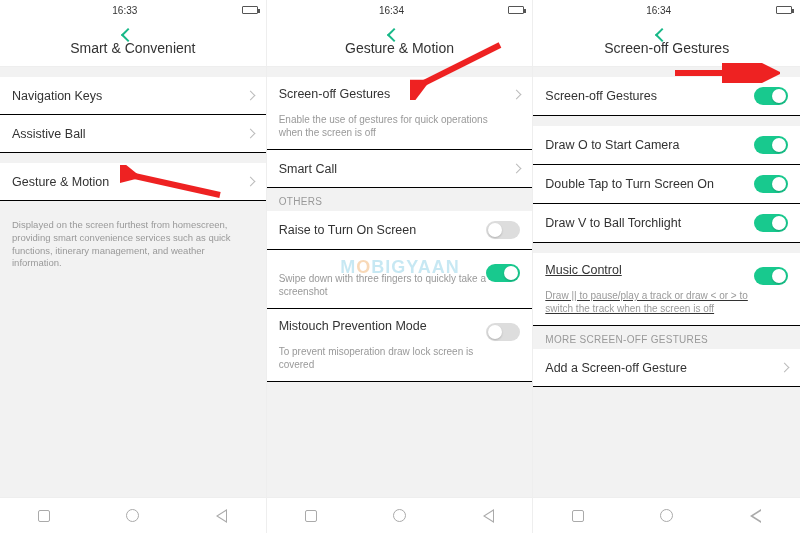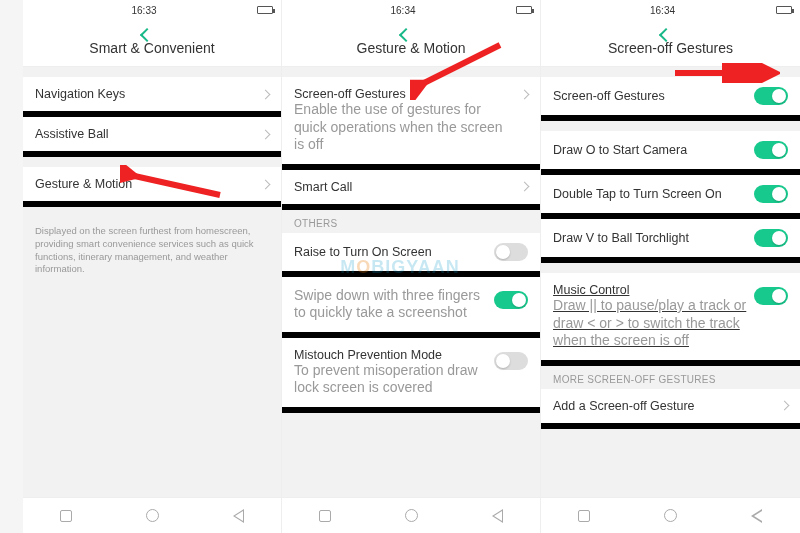--- a/index.html
+++ b/index.html
@@ -1,30 +1,30 @@
 <!DOCTYPE html>
 <html><head>
 <meta charset="utf-8">
 <style>
   * { box-sizing: border-box; margin: 0; padding: 0; font-family: -apple-system, Helvetica, Arial, sans-serif; }
   body { background: #f5f5f5; width: 800px; height: 533px; overflow: hidden; position: relative; }
-  .screens { display: flex; width: 800px; height: 533px; padding-left: 23px; }
+  .screens { display: flex; width: 800px; height: 533px; }
   .screen { width: 266.66px; height: 533px; background: #f2f2f2; display: flex; flex-direction: column; position: relative; border-right: 1px solid #eee; }
   .screen:last-child { border-right: none; }
   .status-bar { height: 20px; display: flex; align-items: center; justify-content: space-between; padding: 0 8px; font-size: 10px; color: #333; background: #fff; }
   .status-left, .status-right { display: flex; align-items: center; gap: 4px; }
   .battery { display:inline-block; width:16px; height:8px; border:1px solid #555; border-radius:1px; position:relative; }
   .battery::after { content:""; position:absolute; right:-3px; top:2px; width:2px; height:4px; background:#555; }
   .header { display:flex; align-items:center; padding: 10px 12px; background:#fff; font-size:14px; font-weight:500; color:#333; border-bottom:1px solid #eee;flex-direction:column; }
   .back-chevron { width:10px; height:10px; border-left:2px solid #18b888; border-bottom:2px solid #18b888; transform:rotate(45deg); margin-right:10px; }
   .section-gap { height:10px; background:#f2f2f2; }
-  .row { background:#fff; padding:10px 12px; display:flex; align-items:center; justify-content:space-between; border-bottom:6px solid #000000; font-size:12.5px; color:#333; min-height:38px; }
+  .row { background:#fff; padding:10px 12px; display:flex; align-items:center; justify-content:space-between; border-bottom:1px solid #000000; font-size:12.5px; color:#333; min-height:38px; }
   .row:last-child { border-bottom:none; }
   .row .label { flex:1; }
-  .row .sub { font-size:14px; color:#999; margin-top:0; line-height:1.25; }
+  .row .sub { font-size:10px; color:#999; margin-top:13px; line-height:1.25; }
   .chevron { width:7px; height:7px; border-right:1.5px solid #bbb; border-top:1.5px solid #bbb; transform:rotate(45deg); flex-shrink:0; margin-left:6px; }
   .desc { background:#f2f2f2; padding:8px 12px; font-size:9.5px; color:#999; line-height:1.35; }
   .section-header { background:#f2f2f2; padding:8px 12px 4px; font-size:10px; color:#999; letter-spacing:0.3px; }
   .toggle { width:34px; height:18px; border-radius:9px; position:relative; flex-shrink:0; }
   .toggle.on { background:#18c98e; }
   .toggle.off { background:#ddd; }
   .toggle::after { content:""; position:absolute; width:14px; height:14px; background:#fff; border-radius:50%; top:2px; box-shadow:0 1px 2px rgba(0,0,0,0.2); }
   .toggle.on::after { right:2px; }
   .toggle.off::after { left:2px; }
   .navbar { margin-top:auto; height:36px; background:#fff; display:flex; align-items:center; justify-content:space-around; border-top:1px solid #eee; }

